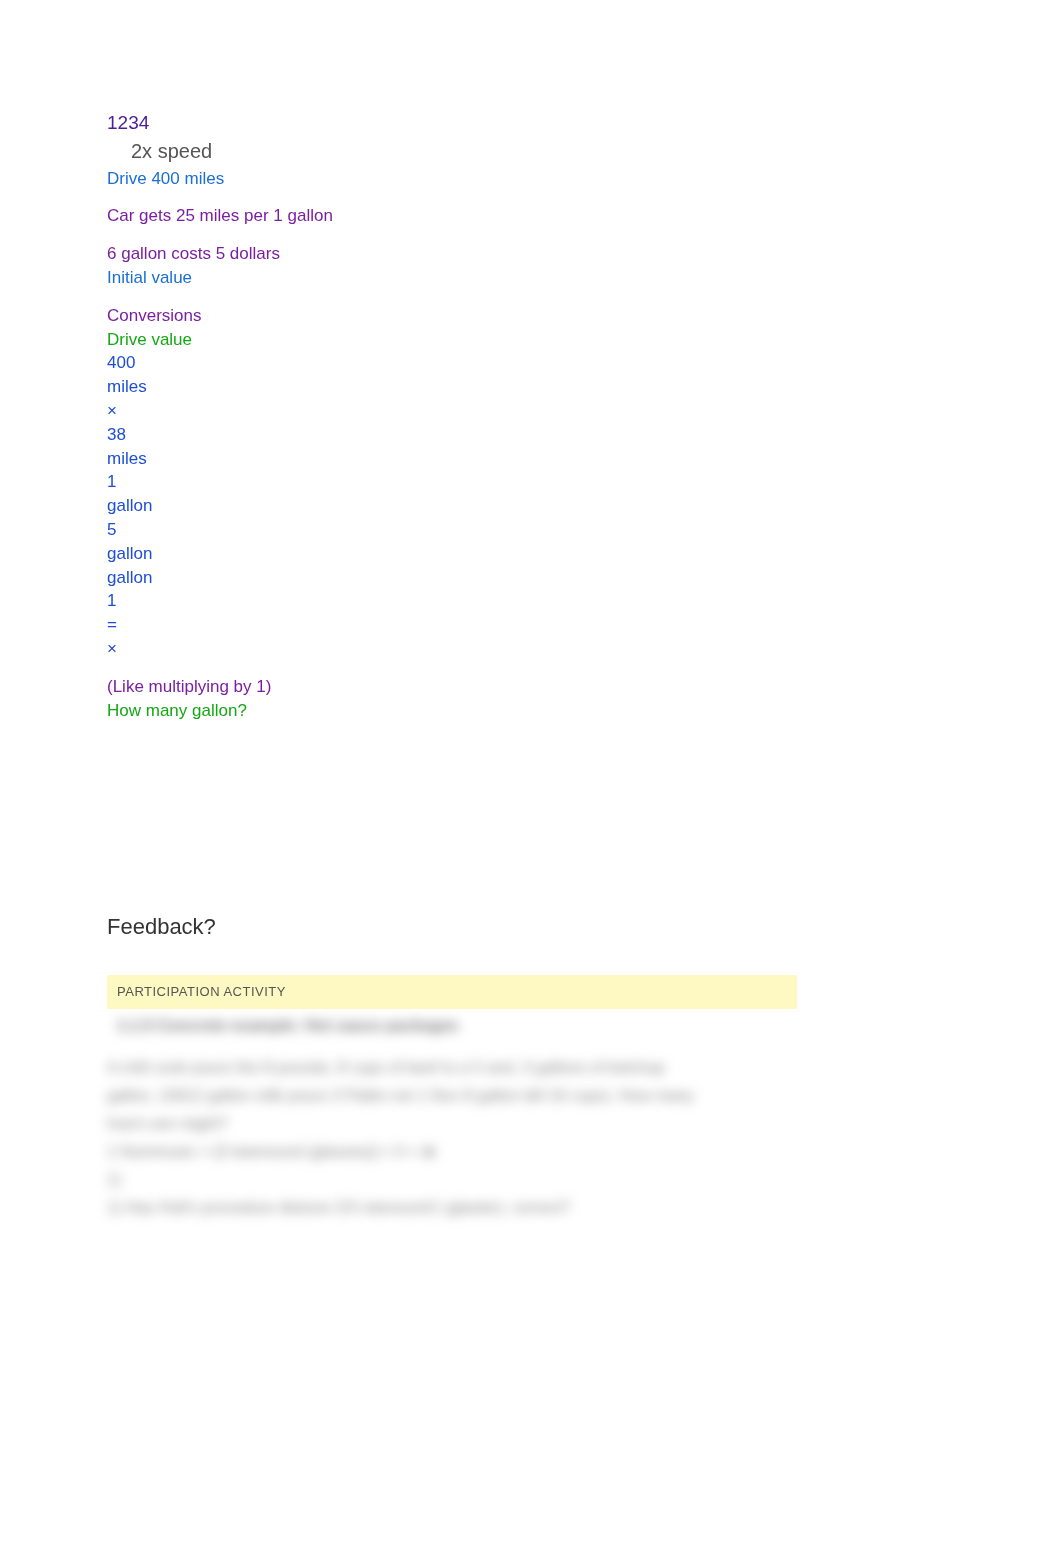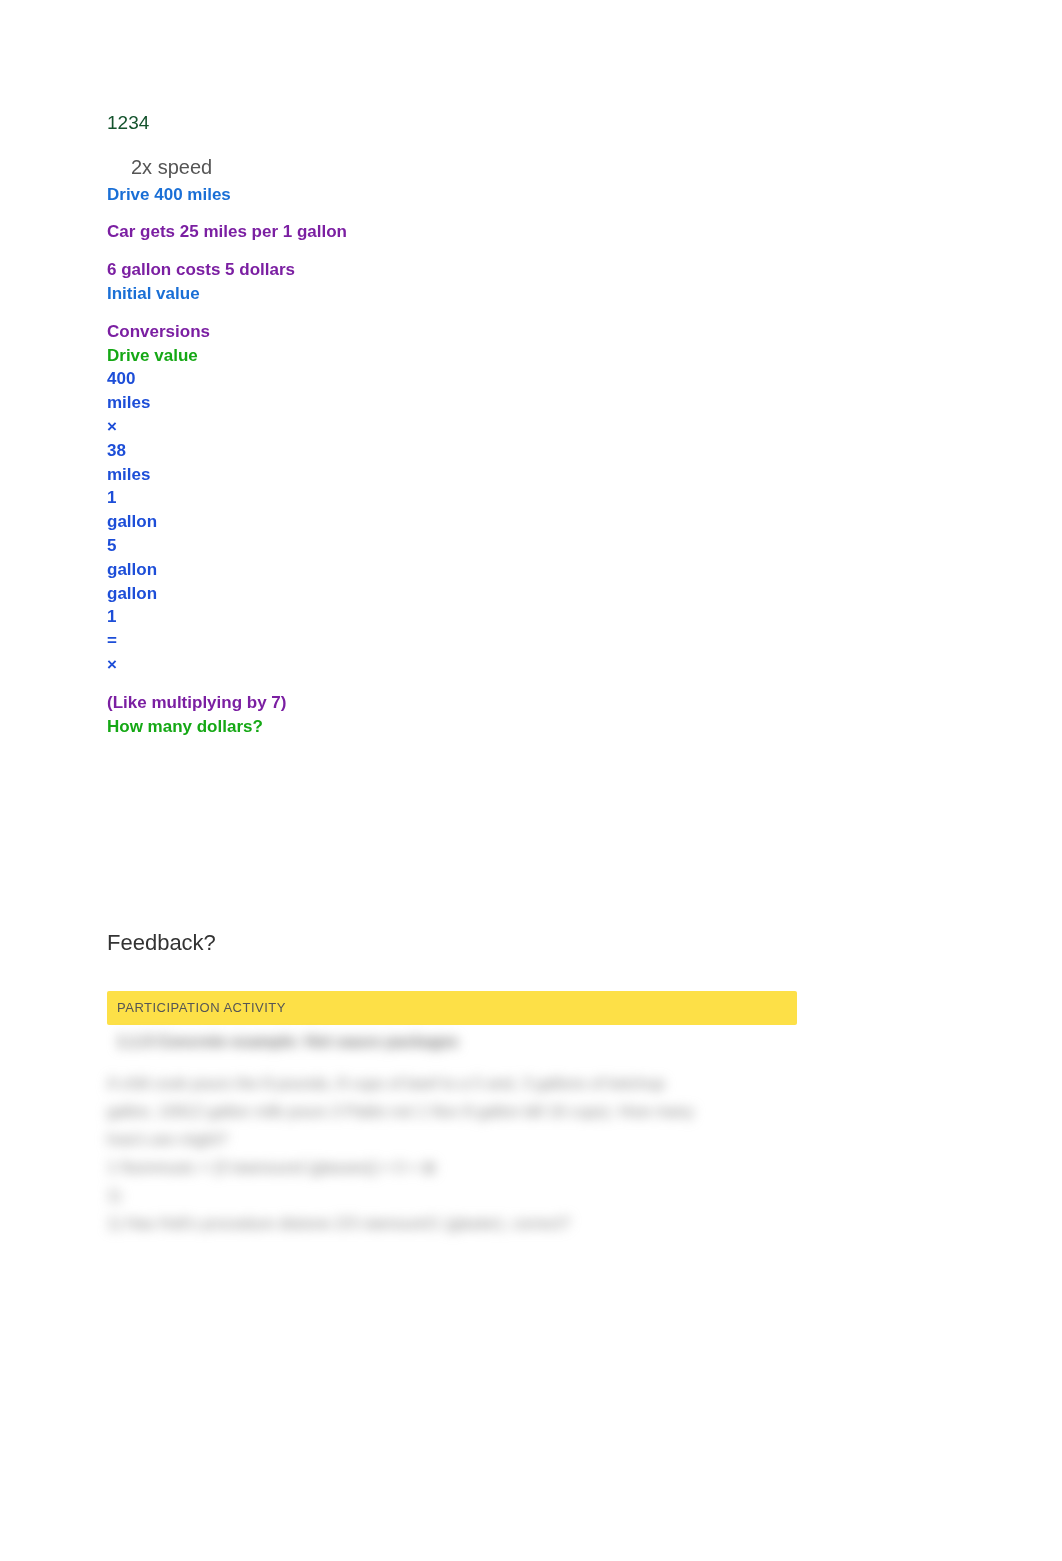--- a/index.html
+++ b/index.html
@@ -8,42 +8,42 @@
       box-sizing: border-box;
     }
     body {
       font-family: Arial, Helvetica, sans-serif;
       background: #ffffff;
       padding: 110px 107px 40px 107px;
       font-size: 17px;
       line-height: 1.4;
     }
     .top-numbers {
-      color: #14532d;
+      color: #4c1d95;
       font-size: 19px;
-      margin-bottom: 16px;
+      margin-bottom: 0;
     }
     .speed-label {
       font-size: 20px;
       color: #555;
       margin-left: 24px;
       margin-bottom: 2px;
     }
     .line-blue { color: #1a6fd6; }
     .line-purple { color: #7b1fa2; margin-top: 14px; }
     .line-green { color: #15a815; }
     .line-black { color: #1d4ed8; }
     .feedback {
       font-size: 22px;
       color: #333;
       margin-top: 190px;
       margin-bottom: 32px;
     }
     .activity-header {
-      background: #fde047;
+      background: #fef9c3;
       padding: 8px 10px;
       font-size: 13px;
       color: #555;
       letter-spacing: 0.5px;
       border-radius: 2px;
       margin-bottom: 2px;
       width: 690px;
       max-width: 100%;
     }
     .blurred-section {
@@ -59,21 +59,20 @@
       margin-bottom: 12px;
     }
     .blurred-para {
       font-size: 16px;
       color: #888;
       line-height: 1.5;
       padding: 2px 0;
     }
     .content-line {
       display: block;
-      font-weight: bold;
     }
   </style>
 </head>
 <body>
 
 <div class="top-numbers">1234</div>
 <div class="speed-label">2x speed</div>
 
 <div class="content-line line-blue">Drive 400 miles</div>
 <div class="content-line line-purple">Car gets 25 miles per 1 gallon</div>
@@ -88,22 +87,22 @@
 <div class="content-line line-black">38</div>
 <div class="content-line line-black">miles</div>
 <div class="content-line line-black">1</div>
 <div class="content-line line-black">gallon</div>
 <div class="content-line line-black">5</div>
 <div class="content-line line-black">gallon</div>
 <div class="content-line line-black">gallon</div>
 <div class="content-line line-black">1</div>
 <div class="content-line line-black">=</div>
 <div class="content-line line-black">×</div>
-<div class="content-line line-purple">(Like multiplying by 7)</div>
-<div class="content-line line-green">How many dollars?</div>
+<div class="content-line line-purple">(Like multiplying by 1)</div>
+<div class="content-line line-green">How many gallon?</div>
 
 <div class="feedback">Feedback?</div>
 
 <div class="activity-header">PARTICIPATION ACTIVITY</div>
 
 <div class="blurred-section">
   <div class="blurred-title">1.1.5 Concrete example: Hot sauce packages</div>
   <div class="blurred-para">A chili cook pours the 8 pounds, 8 cups of beef to a 5 and, 3 gallons of ketchup</div>
   <div class="blurred-para">gallon, 10612 gallon milk pours 3 Pablo not 1 Nov 8 gallon bill 16 cups). How many</div>
   <div class="blurred-para">how's are might?</div>

